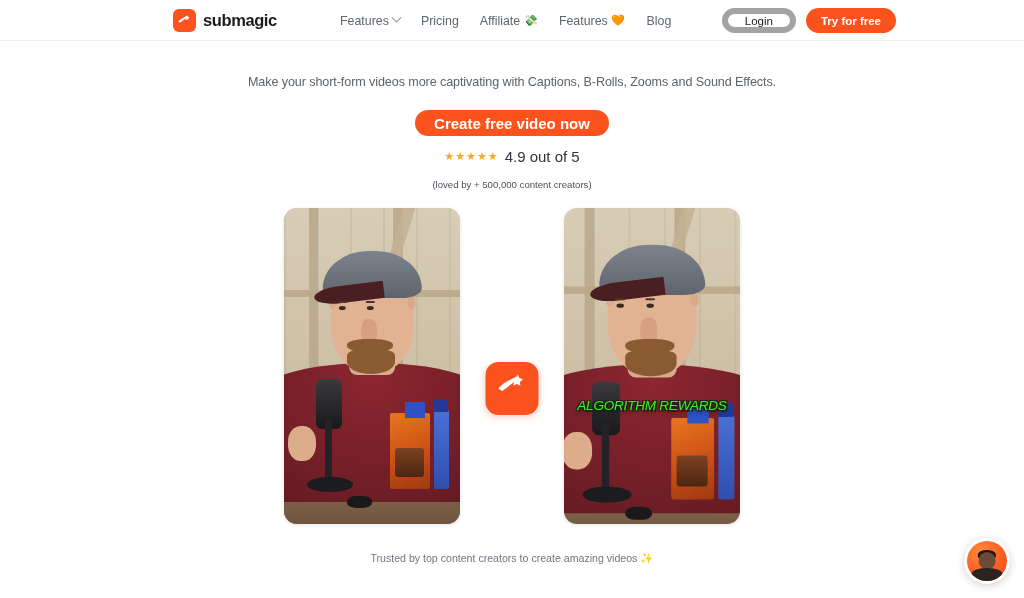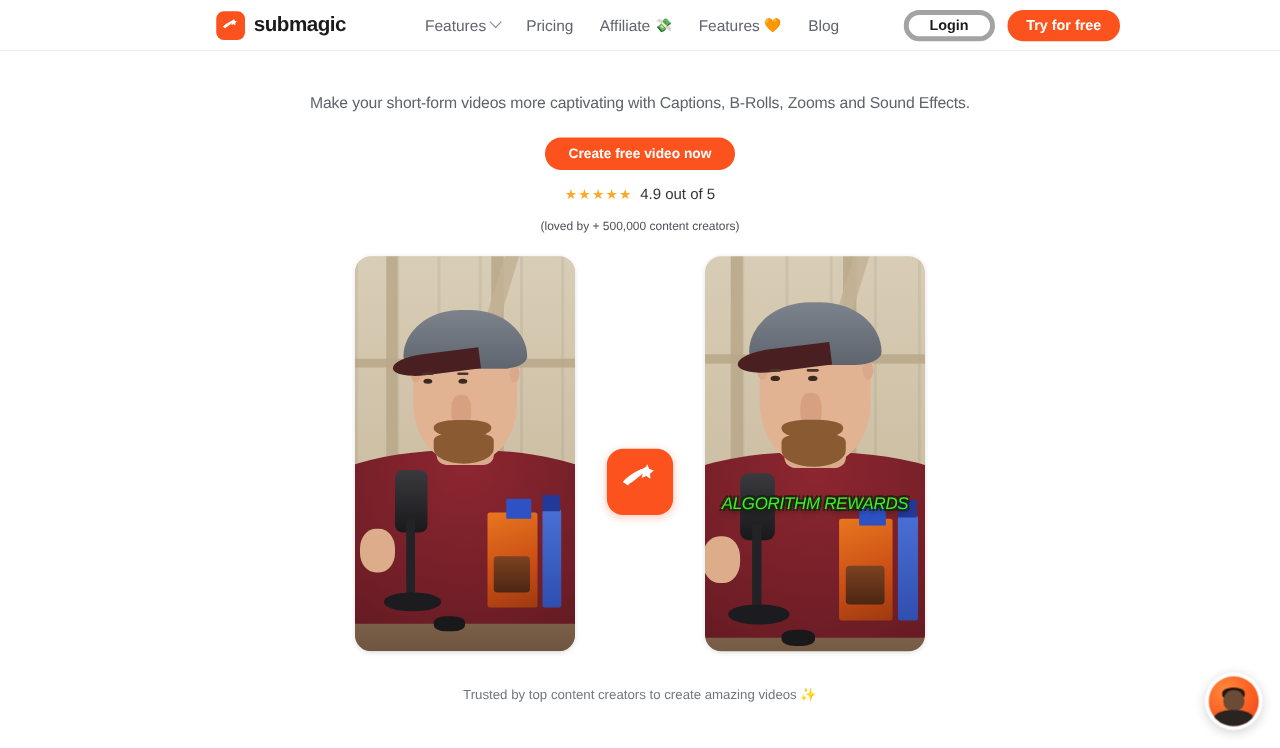--- a/index.html
+++ b/index.html
@@ -50,22 +50,22 @@
     border-right: 1.4px solid #8a8f98; border-bottom: 1.4px solid #8a8f98;
     transform: rotate(45deg) translate(-2px,-2px);
   }
 
   .header-actions {
     position: absolute; right: 128px; top: 8px;
     display: flex; align-items: center; gap: 10px;
   }
   .btn-login {
     height: 25px; padding: 0 17px; border-radius: 13px;
-    border: 4px solid #a3a3a3; background: #fff;
-    font-size: 11.5px; font-weight: bold; color: #1b1b1b;
+    border: 6px solid #a3a3a3; background: #fff;
+    font-size: 11.5px; font-weight: normal; color: #1b1b1b;
     display: flex; align-items: center; cursor: pointer;
   }
   .btn-try {
     height: 25px; padding: 0 15px; border-radius: 13px;
     border: none; background: #FC521E;
     font-size: 11.5px; font-weight: bold; color: #ffffff;
     display: flex; align-items: center; cursor: pointer;
   }
 
   
@@ -91,29 +91,29 @@
   .subtitle {
     margin-top: 34px;
     font-size: 12.6px; color: #5d626b; letter-spacing: -0.1px;
   }
 
   .cta {
     margin-top: 21px;
     display: inline-flex; align-items: center; justify-content: center;
     height: 26px; padding: 0 19px; border-radius: 14px;
     background: #FC521E; color: #fff;
-    font-size: 11px; font-weight: bold; border: none; cursor: pointer;
+    font-size: 15px; font-weight: bold; border: none; cursor: pointer;
   }
 
   .rating {
     margin-top: 12px;
     display: flex; align-items: center; justify-content: center; gap: 6px;
   }
   .stars { color: #FFA726; font-size: 11px; letter-spacing: 1px; }
-  .rating-text { font-size: 12px; color: #31343a; }
+  .rating-text { font-size: 15px; color: #31343a; }
   .loved {
     margin-top: 14px; font-size: 9.6px; color: #4c5059;
   }
 
   
   .videos {
     position: relative; margin-top: 18px;
     display: flex; justify-content: center; align-items: flex-start; gap: 104px;
   }
   .vcard {

